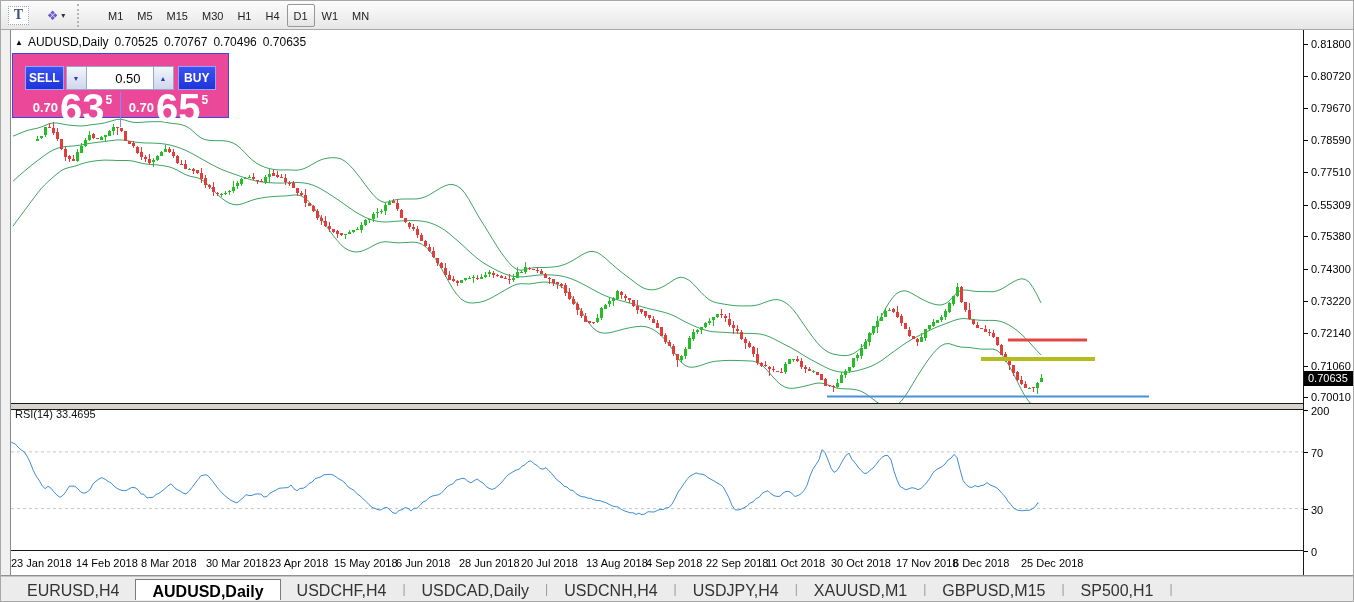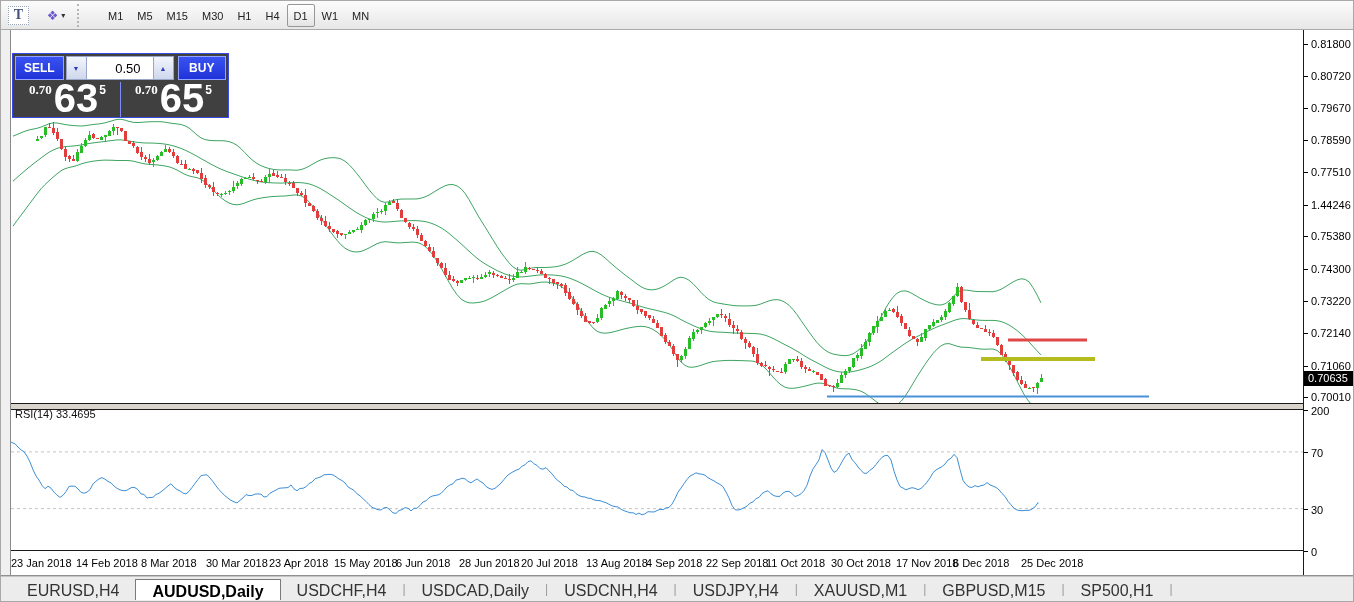--- a/index.html
+++ b/index.html
@@ -43,34 +43,34 @@
 
   
   #price-axis { position:absolute; left:1302px; top:0; width:52px; height:545px; background:#fff; border-left:1px solid #1a1a1a; }
   .tickmark { position:absolute; left:0; width:4px; height:1px; background:#000; }
   .ticklabel { position:absolute; left:7px; font-size:11px; color:#000; font-family:"Liberation Sans",sans-serif; }
   #price-badge { position:absolute; left:0; top:341px; width:52px; height:15px; background:#000; color:#fff;
     font-size:11px; line-height:15px; padding-left:4px; }
 
   
   #trade-panel { position:absolute; left:11px; top:23px; width:217px; height:65px;
-    background:#404040; border:1px solid #3a49e2; padding:2px; }
+    background:#ec4899; border:1px solid #3a49e2; padding:12px; }
   #tp-row1 { display:flex; height:24px; align-items:stretch; }
   .tp-btn { width:51px; background:linear-gradient(#3a53f2,#2033d8); border:1px solid #93a5ff;
     color:#fff; font-size:12px; font-weight:600; font-family:"Liberation Sans",sans-serif; cursor:default; }
   #tp-buy-btn { margin-left:2px; }
   .spin { width:21px; background:linear-gradient(#f2f5fc,#cfd7ec); border:1px solid #9aa6c8; color:#2b3cc0;
     font-size:7px; cursor:default; }
   #tp-vol-wrap { flex:1; display:flex; margin:0 2px; }
   #tp-volume { width:66px; flex:1; border:1px solid #9aa6c8; border-left:none; border-right:none;
     font-size:13px; text-align:right; padding-right:12px; font-family:"Liberation Sans",sans-serif; color:#000; }
   #tp-row2 { display:flex; height:35px; margin-top:2px; }
   .tp-price { flex:1; display:flex; align-items:flex-end; justify-content:center; color:#fff; padding-bottom:2px; }
   #tp-sell-price { border-right:1px solid #7f8cf5; }
-  .tp-price .base { font-size:13px; font-weight:700; margin-right:2px; margin-bottom:17px;font-family:Liberation Serif, serif; }
+  .tp-price .base { font-size:13px; font-weight:700; margin-right:2px; margin-bottom:10px; }
   .tp-price .big  { font-size:40px; font-weight:700; line-height:0.85; }
   .tp-price .sup  { font-size:12px; font-weight:700; align-self:flex-start; margin-left:1px; margin-top:1px; }
 
   
   #tabs-bar { position:absolute; left:0; top:575px; width:1354px; height:27px; background:#ececec;
     border-top:1px solid #c5c5c5; padding:2px 0 0 10px; display:flex; align-items:flex-start; }
   .tab { height:20px; padding:3px 16px 0 16px; font-size:16px; color:#333; white-space:nowrap; cursor:default; }
   .tab.active { background:#fff; border:1px solid #7a7a7a; border-bottom:none; color:#000; font-weight:700; height:21px; padding-top:3px; }
   .tab-sep { color:#9a9a9a; font-size:12px; padding-top:3px; }
 </style>
@@ -629,20 +629,23 @@
           <line x1="970" x2="1084" y1="328.0" y2="328.0" stroke="#b5bd1e" stroke-width="4"></line>
           <line x1="997" x2="1076" y1="309.1" y2="309.1" stroke="#e04848" stroke-width="3"></line>
         </g>
         <g clip-path="url(#clip-rsi)">
           <polyline points="0.0,420.9 1292.0,420.9" fill="none" stroke="#c4c4c4" stroke-width="1" stroke-dasharray="3 3"></polyline>
           <polyline points="0.0,477.6 1292.0,477.6" fill="none" stroke="#c4c4c4" stroke-width="1" stroke-dasharray="3 3"></polyline>
           <polyline points="-2.0,409.8 1.0,411.6 4.0,412.8 7.0,416.0 10.0,418.9 13.0,420.7 16.0,425.1 19.0,431.0 22.0,438.8 25.0,444.9 28.0,449.1 31.0,454.4 34.0,457.7 37.0,455.2 40.0,457.2 43.0,461.1 46.0,464.1 49.0,466.4 52.0,464.3 55.0,460.6 58.0,455.4 61.0,455.1 64.0,455.3 67.0,457.9 70.0,461.3 73.0,462.2 76.0,461.1 79.0,458.7 82.0,452.9 85.0,450.3 88.0,447.9 91.0,446.6 94.0,448.2 97.0,450.4 100.0,451.9 103.0,455.0 106.0,457.3 109.0,458.9 112.0,459.6 115.0,459.7 118.0,457.9 121.0,456.4 124.0,456.7 127.0,458.7 130.0,463.0 133.0,463.3 136.0,467.0 139.0,466.5 142.0,466.3 145.0,463.5 148.0,462.3 151.0,460.0 154.0,457.6 157.0,454.9 160.0,452.8 163.0,456.2 166.0,458.5 169.0,459.9 172.0,462.1 175.0,462.9 178.0,460.3 181.0,456.5 184.0,452.4 187.0,448.5 190.0,444.7 193.0,444.1 196.0,443.8 199.0,447.0 202.0,450.6 205.0,454.9 208.0,458.6 211.0,461.8 214.0,464.9 217.0,467.2 220.0,469.4 223.0,470.8 226.0,471.9 229.0,469.3 232.0,466.9 235.0,463.6 238.0,464.6 241.0,464.4 244.0,463.1 247.0,462.9 250.0,463.2 253.0,466.0 256.0,465.5 259.0,462.2 262.0,460.5 265.0,459.1 268.0,457.3 271.0,457.0 274.0,456.8 277.0,456.6 280.0,453.9 283.0,457.9 286.0,459.8 289.0,457.4 292.0,457.3 295.0,455.8 298.0,452.5 301.0,451.1 304.0,447.8 307.0,446.8 310.0,445.8 313.0,443.8 316.0,443.6 319.0,443.3 322.0,443.9 325.0,445.8 328.0,448.0 331.0,449.5 334.0,452.0 337.0,455.9 340.0,457.7 343.0,459.4 346.0,462.8 349.0,464.8 352.0,467.7 355.0,470.4 358.0,473.6 361.0,476.3 364.0,477.5 367.0,478.7 370.0,479.0 373.0,476.8 376.0,476.5 379.0,479.0 382.0,481.8 385.0,482.4 388.0,479.5 391.0,478.7 394.0,476.6 397.0,477.3 400.0,479.9 403.0,477.3 406.0,477.2 409.0,474.4 412.0,471.0 415.0,469.8 418.0,466.8 421.0,465.1 424.0,464.5 427.0,463.9 430.0,462.4 433.0,459.2 436.0,456.0 439.0,453.9 442.0,452.8 445.0,449.1 448.0,448.4 451.0,447.2 454.0,447.8 457.0,450.4 460.0,451.8 463.0,449.8 466.0,447.9 469.0,450.3 472.0,452.0 475.0,455.4 478.0,457.3 481.0,458.4 484.0,457.3 487.0,454.8 490.0,452.1 493.0,448.5 496.0,444.8 499.0,442.6 502.0,440.8 505.0,439.2 508.0,438.2 511.0,435.3 514.0,433.8 517.0,430.7 520.0,429.8 523.0,432.8 526.0,434.4 529.0,437.6 532.0,438.2 535.0,436.6 538.0,439.9 541.0,442.7 544.0,446.8 547.0,449.7 550.0,451.8 553.0,455.2 556.0,456.0 559.0,459.0 562.0,459.4 565.0,462.6 568.0,464.5 571.0,465.7 574.0,466.0 577.0,467.2 580.0,467.4 583.0,468.9 586.0,469.5 589.0,469.6 592.0,470.8 595.0,471.7 598.0,473.3 601.0,474.8 604.0,475.6 607.0,475.9 610.0,478.2 613.0,479.7 616.0,480.7 619.0,481.8 622.0,481.7 625.0,483.5 628.0,482.1 631.0,483.8 634.0,482.8 637.0,480.7 640.0,480.9 643.0,481.0 646.0,479.6 649.0,478.3 652.0,478.7 655.0,476.9 658.0,476.5 661.0,473.1 664.0,467.7 667.0,461.3 670.0,457.1 673.0,452.7 676.0,448.5 679.0,445.0 682.0,443.6 685.0,441.8 688.0,442.9 691.0,443.2 694.0,444.2 697.0,446.7 700.0,448.4 703.0,449.9 706.0,451.9 709.0,453.4 712.0,455.7 715.0,461.1 718.0,466.9 721.0,474.5 724.0,478.7 727.0,479.1 730.0,478.2 733.0,476.7 736.0,475.2 739.0,472.1 742.0,470.9 745.0,467.6 748.0,466.4 751.0,462.5 754.0,460.8 757.0,459.8 760.0,462.8 763.0,464.7 766.0,465.4 769.0,465.3 772.0,462.0 775.0,460.5 778.0,460.4 781.0,462.6 784.0,465.5 787.0,464.5 790.0,462.8 793.0,459.6 796.0,454.3 799.0,445.0 802.0,437.9 805.0,433.6 808.0,428.7 811.0,418.6 814.0,421.4 817.0,429.0 820.0,437.0 823.0,441.4 826.0,439.5 829.0,434.5 832.0,429.0 835.0,424.3 838.0,422.1 841.0,428.7 844.0,431.6 847.0,436.0 850.0,439.4 853.0,442.3 856.0,442.2 859.0,439.2 862.0,437.1 865.0,433.5 868.0,429.6 871.0,426.4 874.0,424.5 877.0,424.6 880.0,429.0 883.0,440.1 886.0,448.9 889.0,455.5 892.0,457.0 895.0,458.9 898.0,457.6 901.0,456.7 904.0,457.3 907.0,458.7 910.0,457.4 913.0,454.6 916.0,451.1 919.0,447.0 922.0,441.7 925.0,439.0 928.0,437.2 931.0,435.7 934.0,433.0 937.0,429.0 940.0,427.2 943.0,423.4 946.0,426.6 949.0,438.4 952.0,449.3 955.0,453.4 958.0,456.0 961.0,456.4 964.0,454.6 967.0,455.8 970.0,454.6 973.0,454.0 976.0,451.6 979.0,453.8 982.0,455.2 985.0,456.4 988.0,458.8 991.0,462.5 994.0,465.4 997.0,470.3 1000.0,473.8 1003.0,477.3 1006.0,479.0 1009.0,479.6 1012.0,479.7 1015.0,479.3 1018.0,479.4 1021.0,478.0 1024.0,475.9 1027.0,471.6 1027.0,472.6" fill="none" stroke="#3d8fd8" stroke-width="1"></polyline>
         </g>
       </svg>
 
+    <div id="chart-title">
+      <span class="marker">▲</span><span>AUDUSD,Daily</span><span class="v">0.70525</span><span class="v">0.70767</span><span class="v">0.70496</span><span class="v">0.70635</span>
+    </div>
 
     <div id="trade-panel">
       <div id="tp-row1">
         <button class="tp-btn" id="tp-sell-btn">SELL</button>
         <div id="tp-vol-wrap">
           <button class="spin">▼</button>
           <input id="tp-volume" value="0.50" style="">
           <button class="spin">▲</button>
         </div>
         <button class="tp-btn" id="tp-buy-btn">BUY</button>
@@ -692,21 +695,21 @@
         <div class="ticklabel" style="top: 8px;">0.81800</div>
         <div class="tickmark" style="top: 46.3353px;"></div>
         <div class="ticklabel" style="top: 40.3353px;">0.80720</div>
         <div class="tickmark" style="top: 77.7725px;"></div>
         <div class="ticklabel" style="top: 71.7725px;">0.79670</div>
         <div class="tickmark" style="top: 110.108px;"></div>
         <div class="ticklabel" style="top: 104.108px;">0.78590</div>
         <div class="tickmark" style="top: 142.443px;"></div>
         <div class="ticklabel" style="top: 136.443px;">0.77510</div>
         <div class="tickmark" style="top: 174.778px;"></div>
-        <div class="ticklabel" style="top: 168.778px;">1.44246</div>
+        <div class="ticklabel" style="top: 168.778px;">0.55309</div>
         <div class="tickmark" style="top: 206.216px;"></div>
         <div class="ticklabel" style="top: 200.216px;">0.75380</div>
         <div class="tickmark" style="top: 238.551px;"></div>
         <div class="ticklabel" style="top: 232.551px;">0.74300</div>
         <div class="tickmark" style="top: 270.886px;"></div>
         <div class="ticklabel" style="top: 264.886px;">0.73220</div>
         <div class="tickmark" style="top: 303.222px;"></div>
         <div class="ticklabel" style="top: 297.222px;">0.72140</div>
         <div class="tickmark" style="top: 335.557px;"></div>
         <div class="ticklabel" style="top: 329.557px;">0.71060</div>

